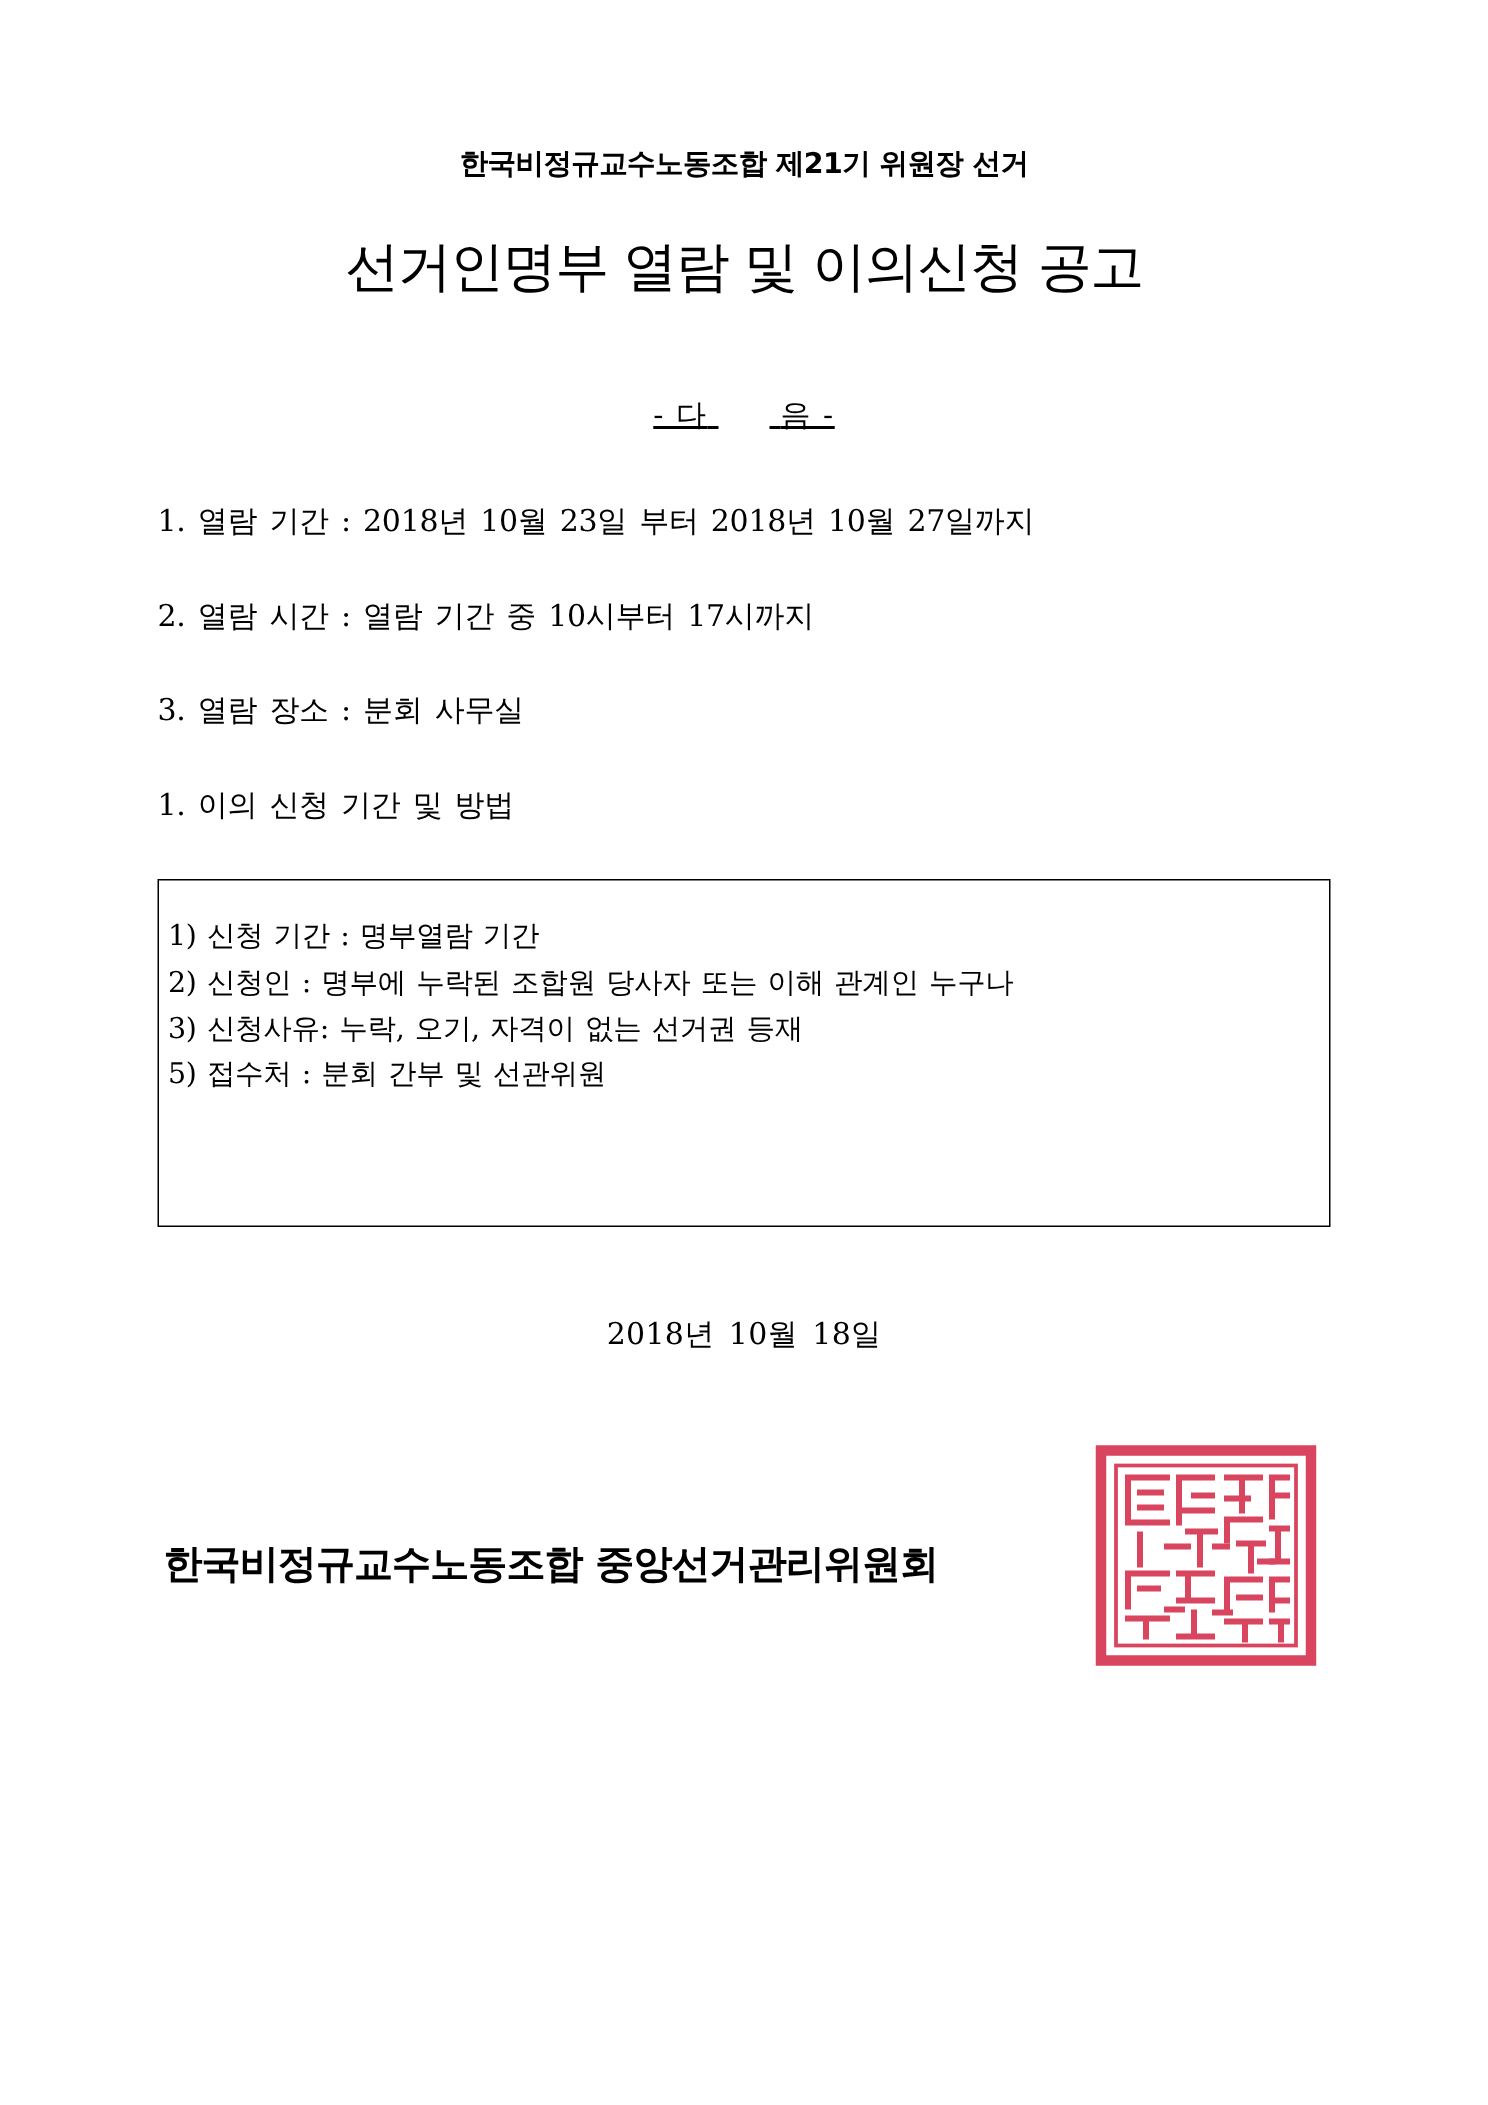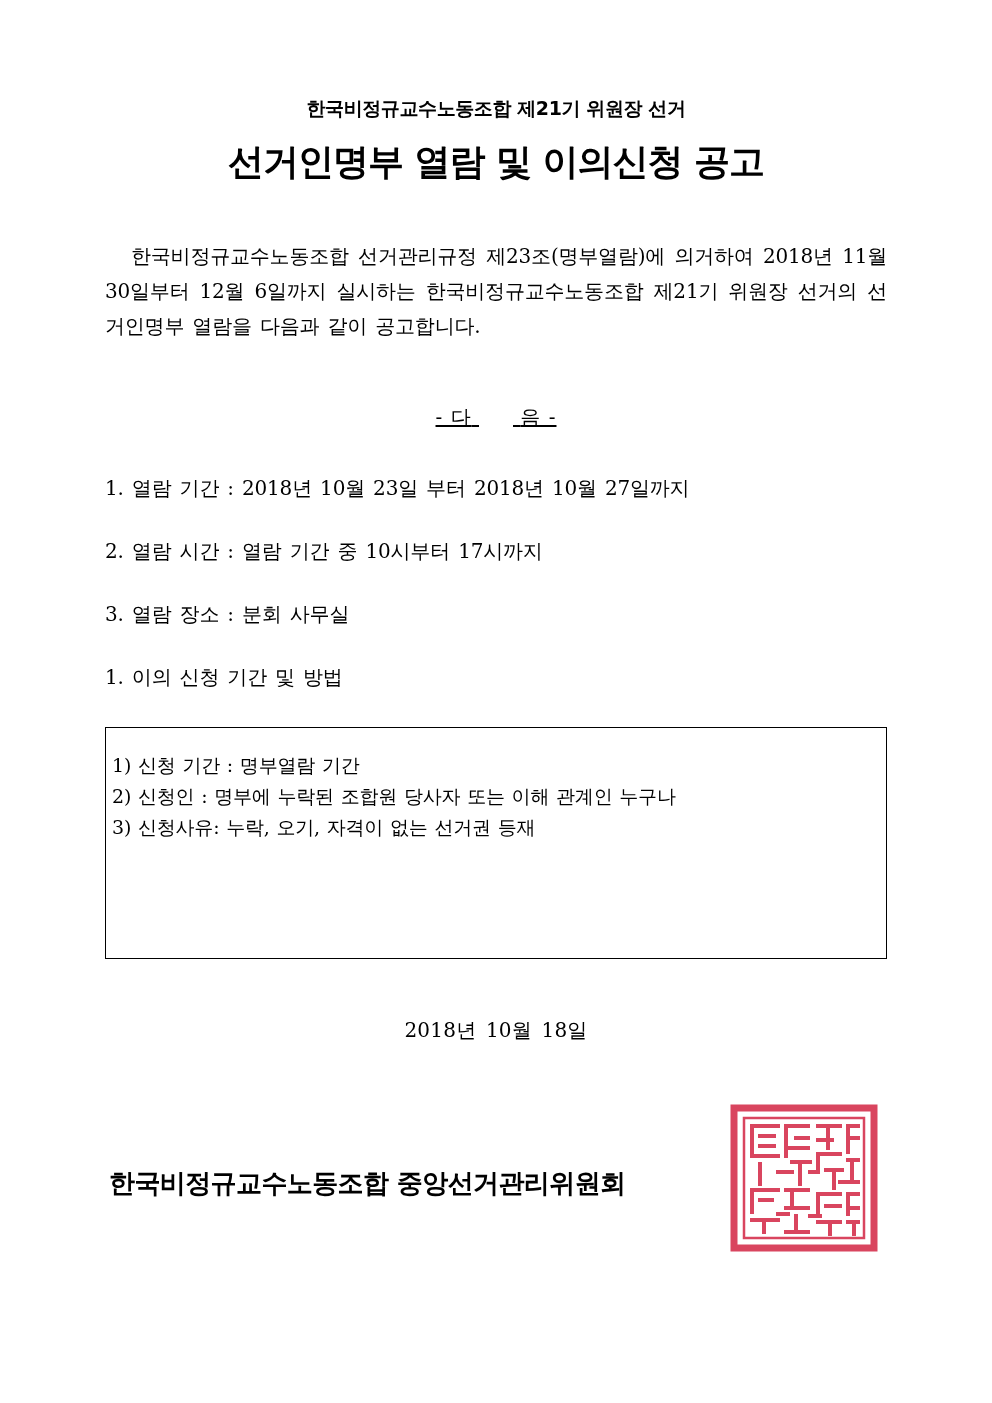--- a/index.html
+++ b/index.html
@@ -28,24 +28,24 @@
     text-align: center;
     font-family: "DejaVu Sans", "Liberation Sans", sans-serif;
     font-weight: bold;
     font-size: 19px;
     letter-spacing: -0.4px;
     margin-top: 96px;
   }
   .doc-title {
     text-align: center;
     font-family: "DejaVu Sans", "Liberation Sans", sans-serif;
-    font-weight: bold;
+    font-weight: normal;
     font-size: 36px;
     letter-spacing: -1px;
-    margin-top: 16px;
+    margin-top: 32px;
   }
 
   
   .intro {
     margin-top: 52px;
     font-size: 20px;
     line-height: 1.75;
     text-align: justify;
     text-justify: inter-word;
     text-indent: 26px;
@@ -125,39 +125,39 @@
 </style>
 </head>
 <body>
 
 <div class="page">
 
   <div class="doc-subtitle">한국비정규교수노동조합 제21기 위원장 선거</div>
 
   <div class="doc-title">선거인명부 열람 및 이의신청 공고</div>
 
-  <p class="intro">한국비정규교수노동조합  선거관리규정  제23조(명부열람)에  의거하여  2018년  11월 30일부터  12월  6일까지  실시하는  한국비정규교수노동조합  제21기  위원장  선거의  선거인명부 열람을   다음과 같이   공고합니다.</p>
 
   <div class="daeum">
     <span>- 다</span>
     <span class="gap"></span>
     <span>음 -</span>
   </div>
 
   <div class="items">
     <div class="item">1. 열람 기간  : 2018년 10월  23일 부터 2018년 10월  27일까지</div>
     <div class="item">2. 열람 시간 :  열람 기간 중  10시부터 17시까지</div>
     <div class="item">3. 열람 장소 :  분회 사무실</div>
     <div class="item">1. 이의 신청 기간 및 방법</div>
   </div>
 
   <div class="box">
     <div class="box-line">1) 신청 기간 : 명부열람 기간</div>
     <div class="box-line">2) 신청인 : 명부에 누락된 조합원 당사자 또는 이해 관계인 누구나</div>
     <div class="box-line">3) 신청사유: 누락, 오기, 자격이 없는 선거권 등재</div>
+    <div class="box-line">5) 접수처 : 분회 간부 및 선관위원</div>
   </div>
 
   <div class="doc-date">2018년 10월 18일</div>
 
   <div class="sign-row">
     <div class="org-name">한국비정규교수노동조합  중앙선거관리위원회</div>
 
     <div class="seal">
       <svg viewBox="0 0 148 148" width="148" height="148" aria-hidden="true">
         <rect x="4" y="4" width="140" height="140" fill="none" stroke="#d9455f" stroke-width="7"></rect>

